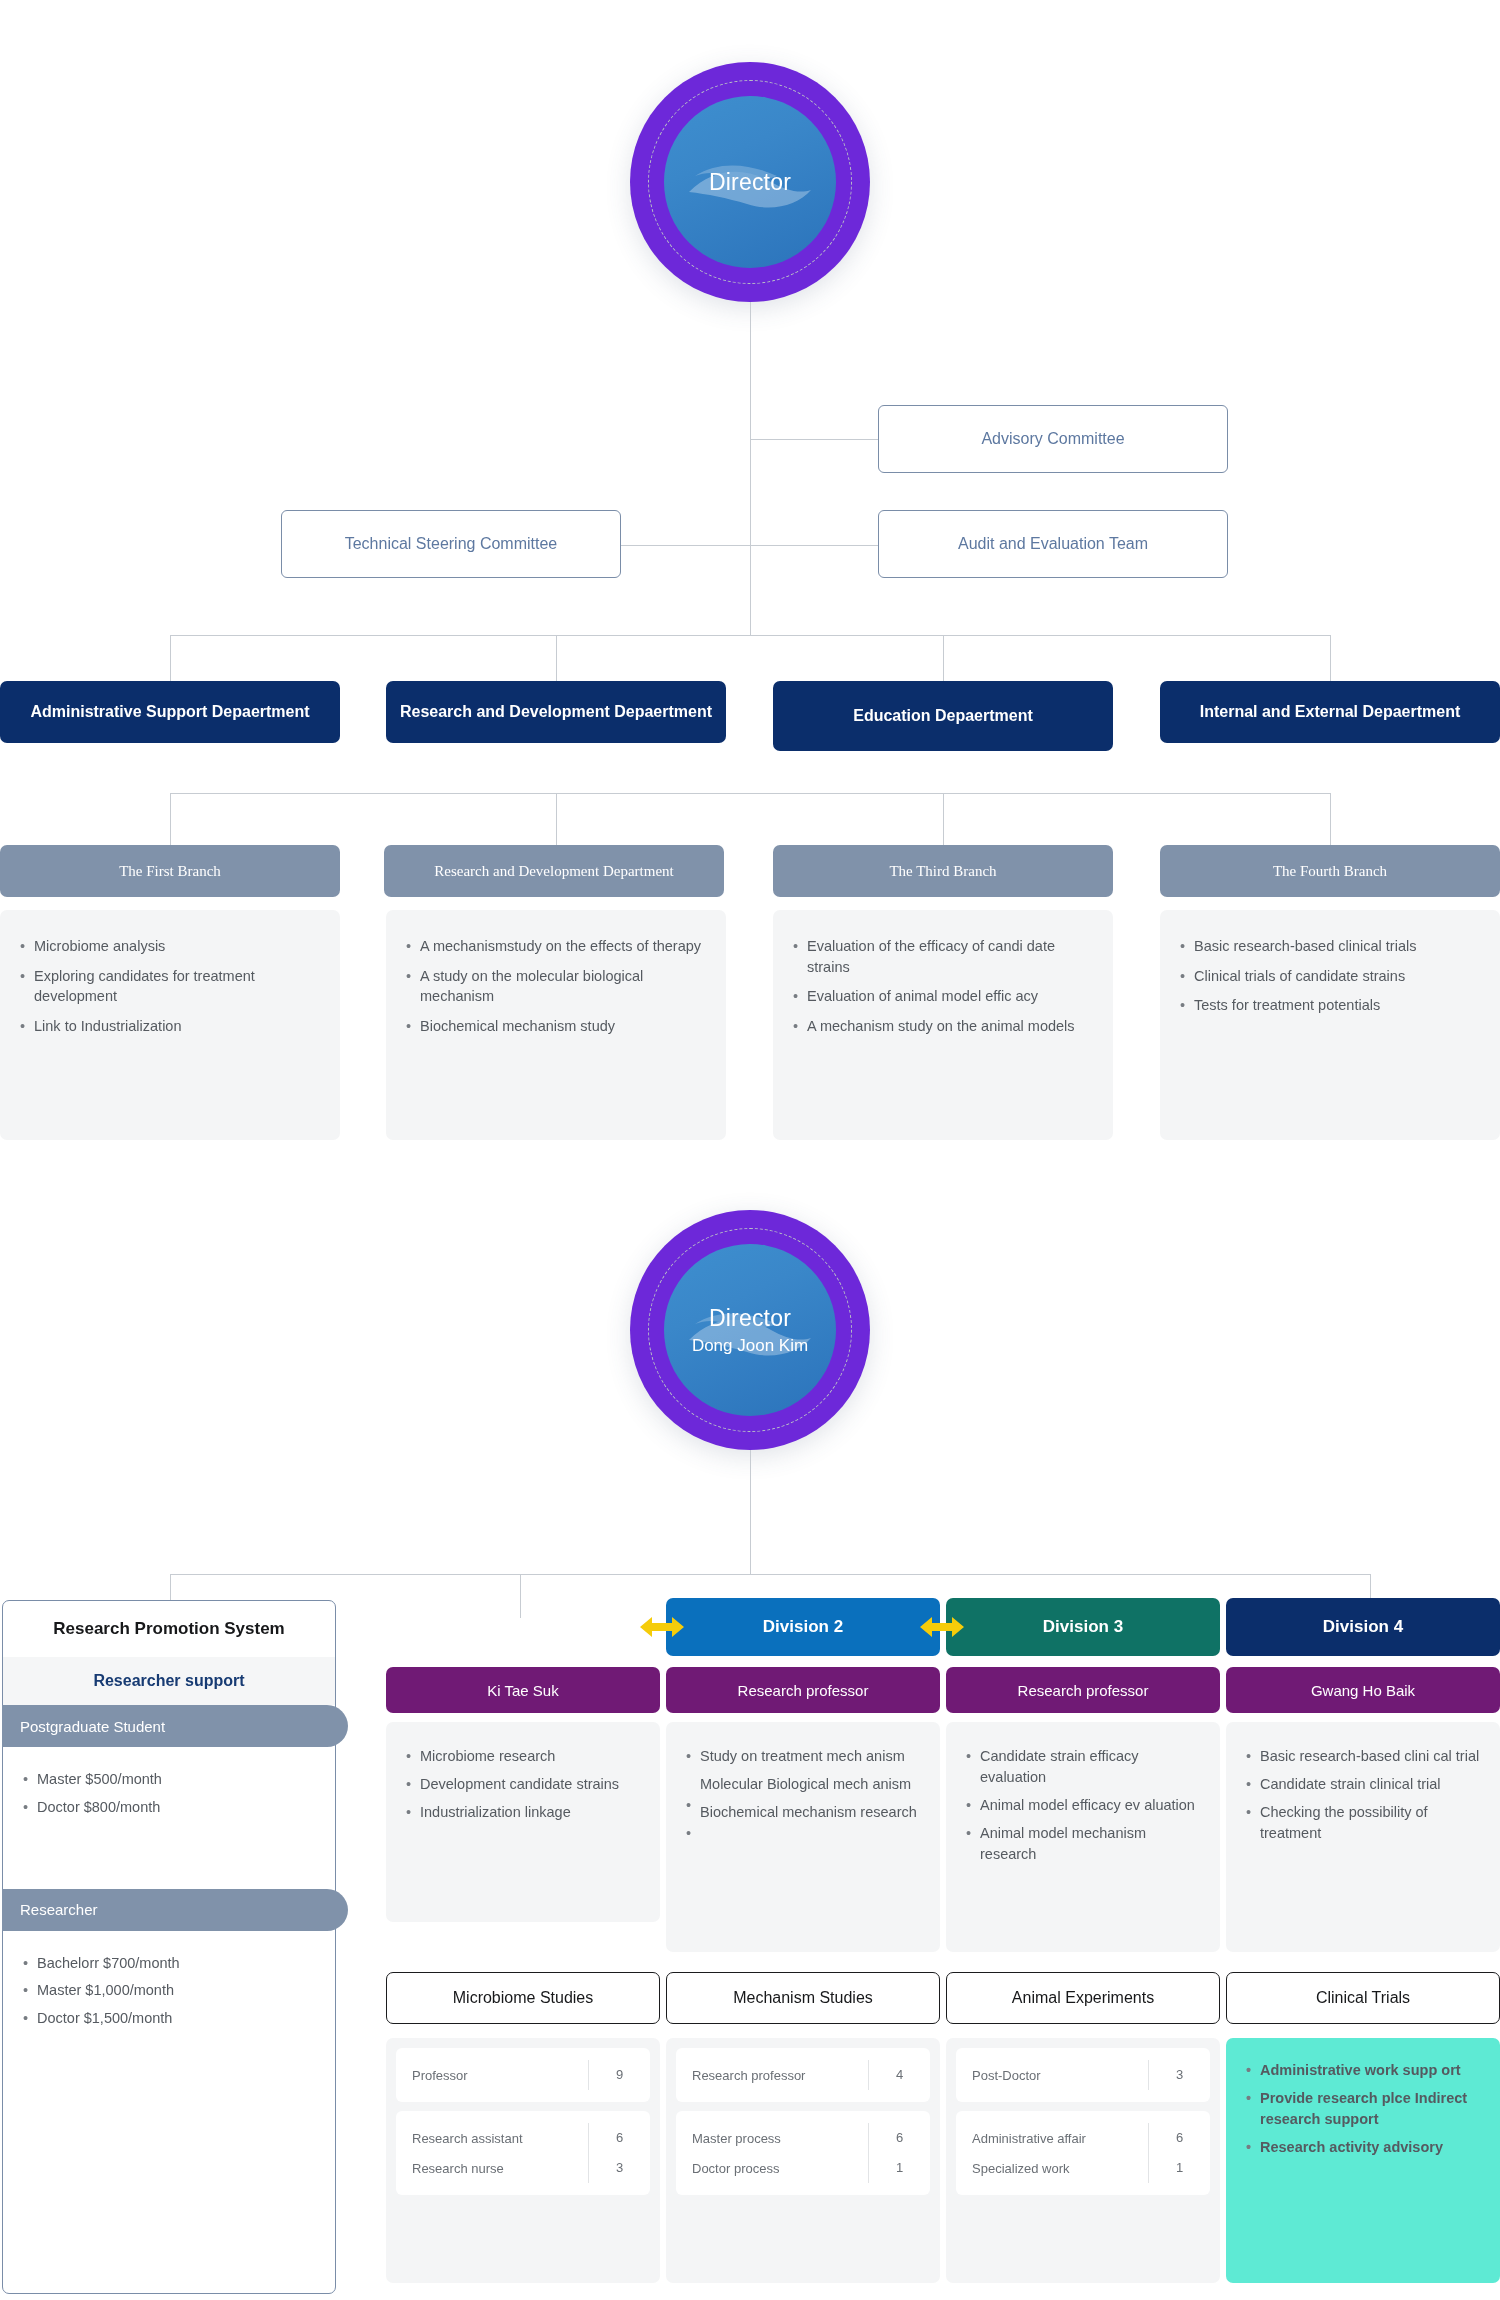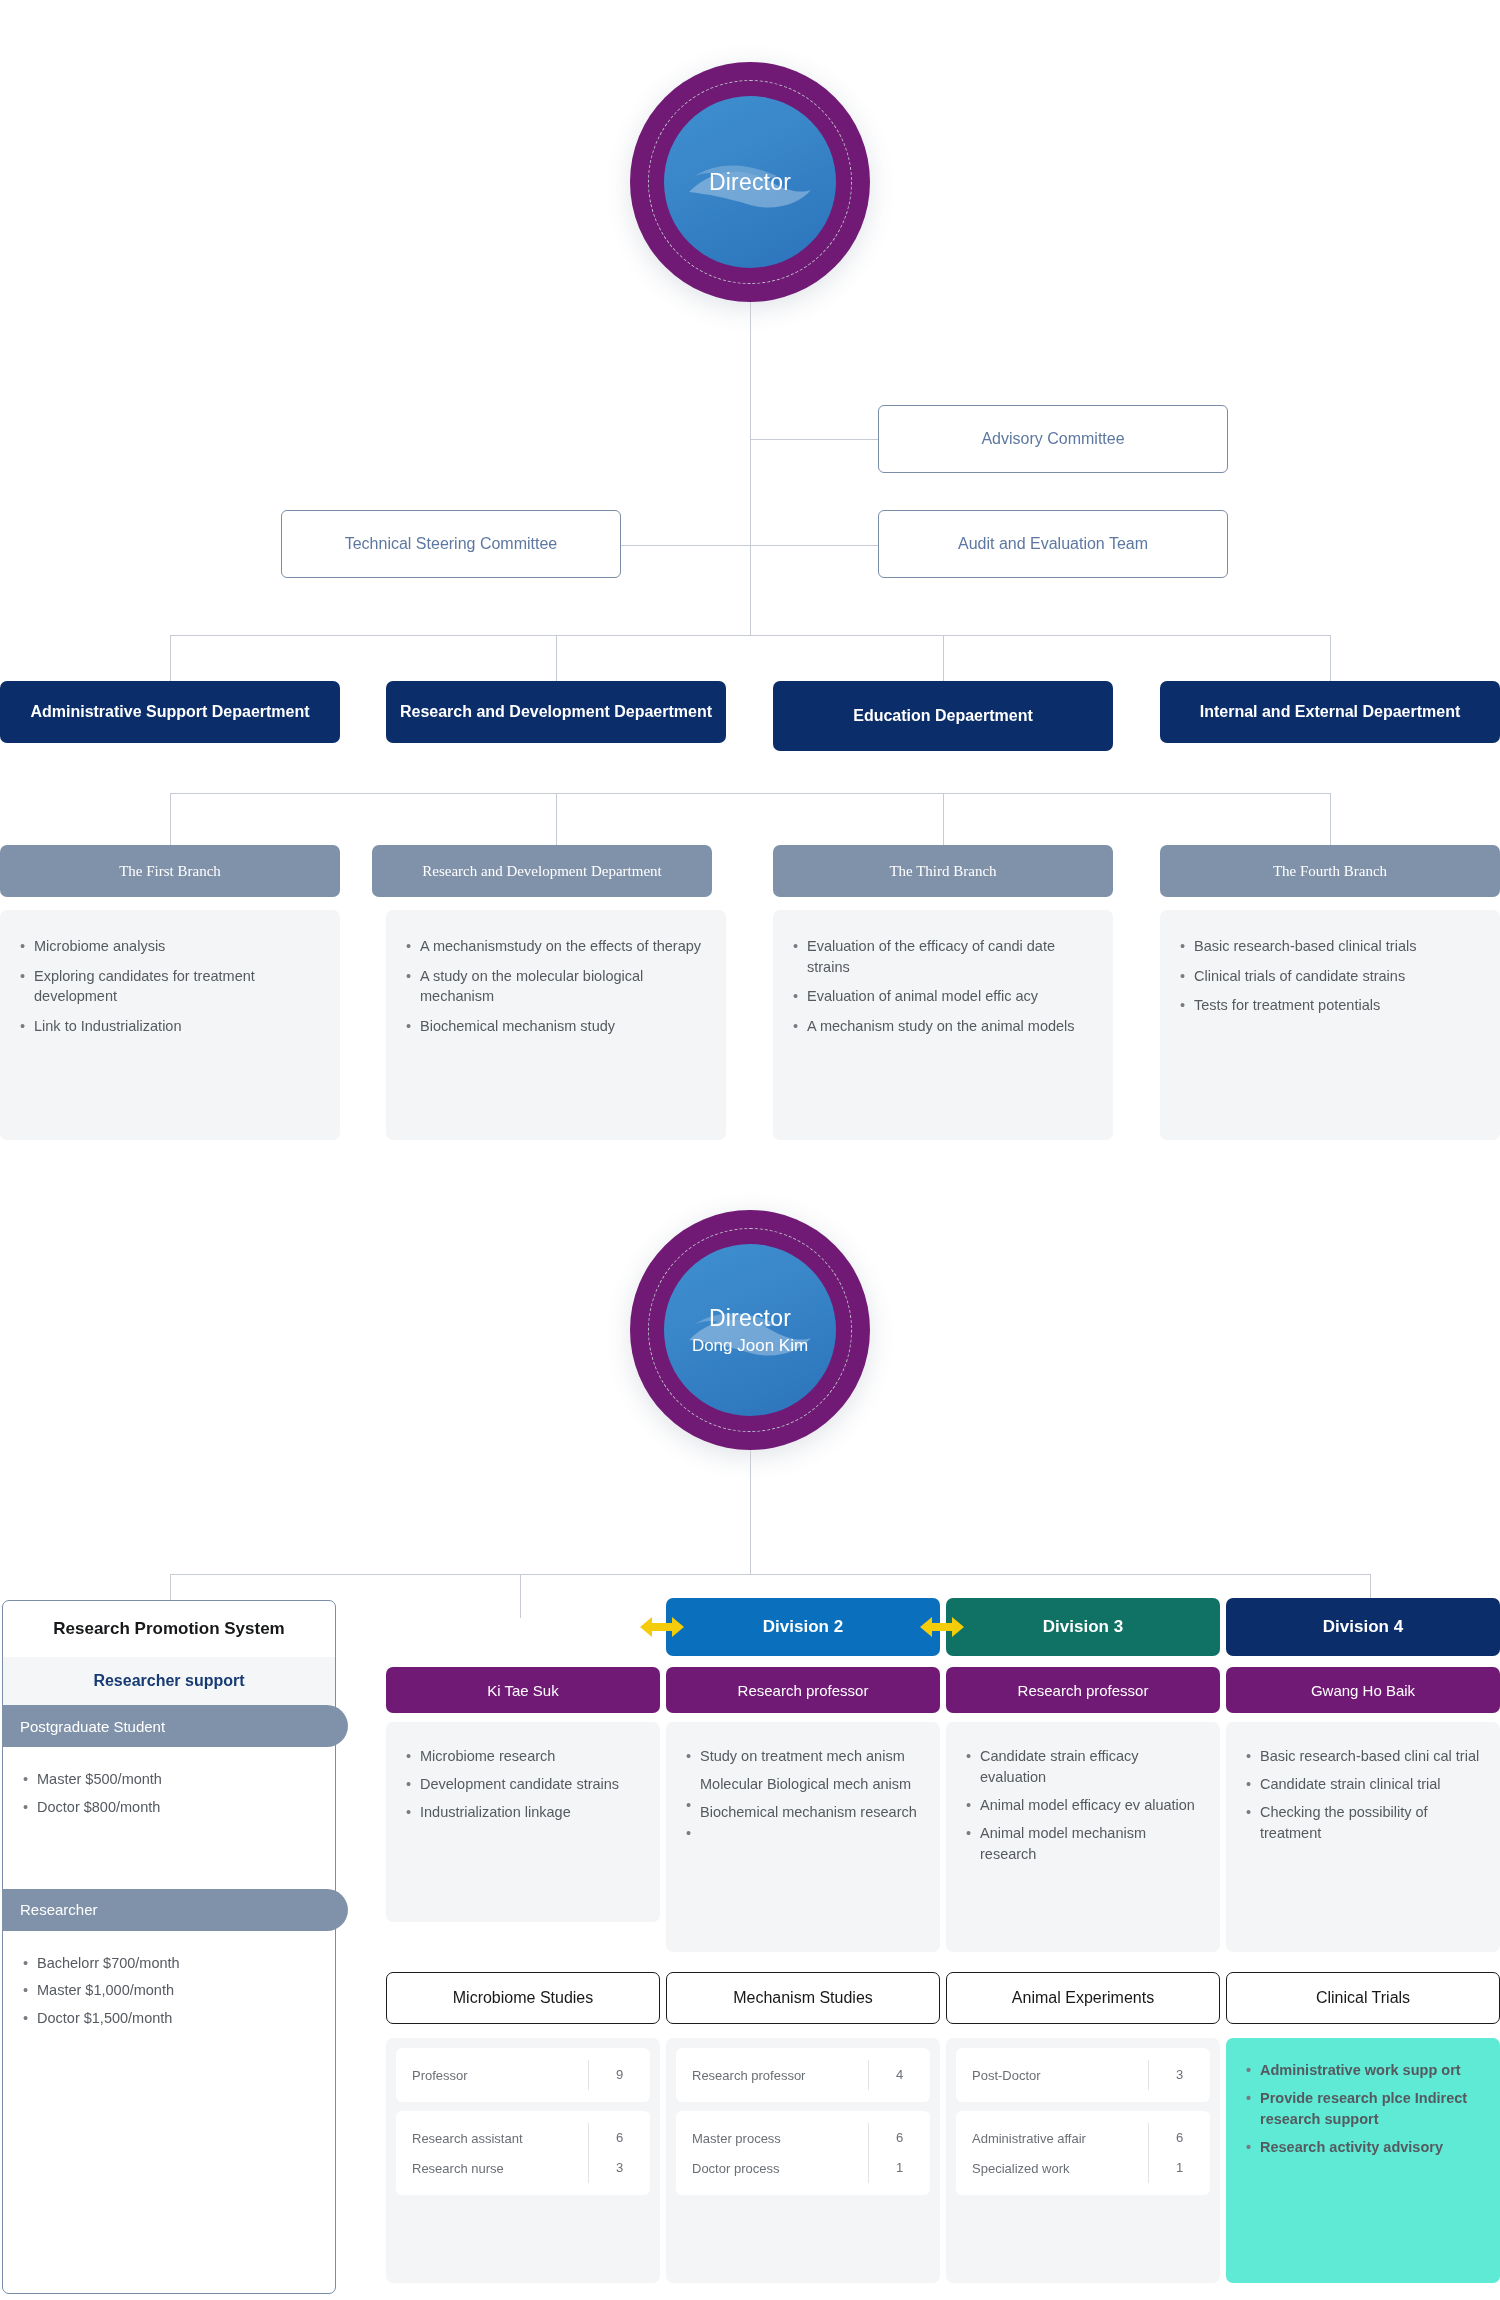--- a/index.html
+++ b/index.html
@@ -18,21 +18,21 @@
 
   
   .vline { position: absolute; width: 1px; background: #c7ccd2; }
   .hline { position: absolute; height: 1px; background: #c7ccd2; }
 
   
   .director-wrap {
     position: absolute;
     width: 240px; height: 240px;
     border-radius: 50%;
-    background: #701a75;
+    background: #6d28d9;
     box-shadow: 0 6px 26px rgba(60,80,110,.16);
     display: flex; align-items: center; justify-content: center;
   }
   .director-dash {
     width: 204px; height: 204px;
     border-radius: 50%;
     border: 1px dashed #b9bfc6;
     display: flex; align-items: center; justify-content: center;
   }
   .director-ball {
@@ -329,21 +329,21 @@
     <span>The First Branch</span>
   </div>
   <div class="branch-body" style="left:0px; top:910px; width:340px; height:230px;">
     <ul>
       <li>Microbiome analysis</li>
       <li>Exploring candidates for treatment development</li>
       <li>Link to Industrialization</li>
     </ul>
   </div>
 
-  <div class="branch-head" style="left:372px; top:845px; width:340px; height:52px;">
+  <div class="branch-head" style="left:384px; top:845px; width:340px; height:52px;">
     <span>Research and Development Department</span>
   </div>
   <div class="branch-body" style="left:386px; top:910px; width:340px; height:230px;">
     <ul>
       <li>A mechanismstudy on the effects of therapy</li>
       <li>A study on the molecular biological mechanism</li>
       <li>Biochemical mechanism study</li>
     </ul>
   </div>
 

